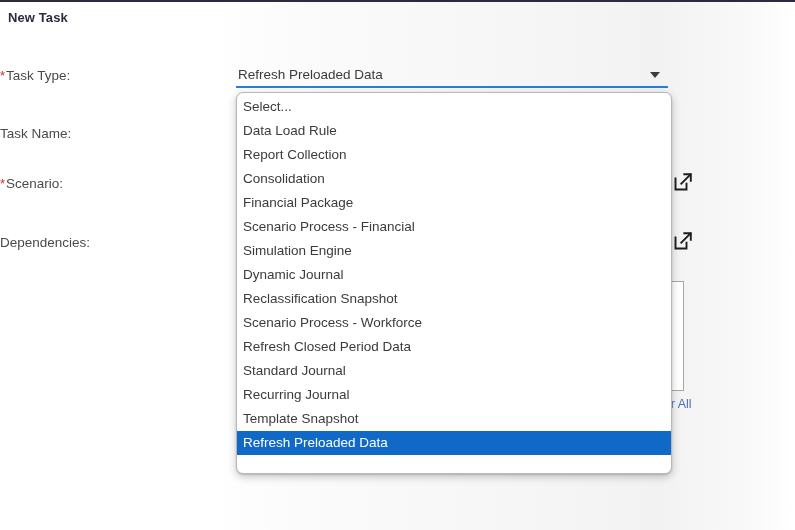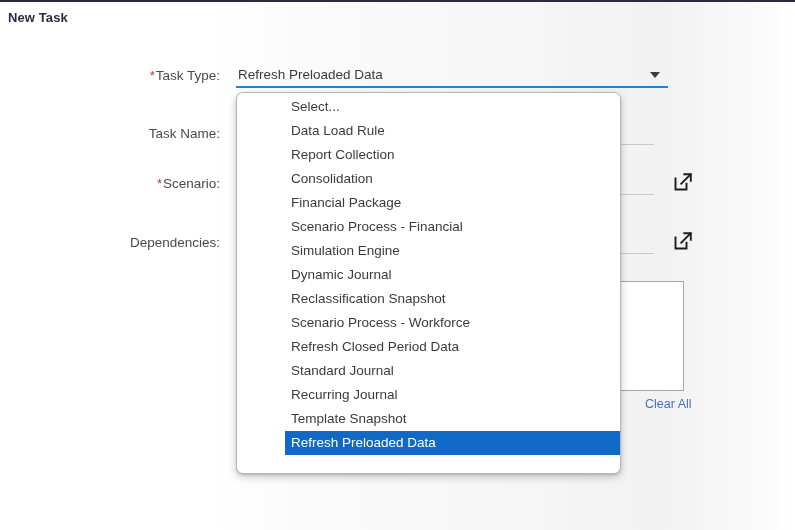--- a/index.html
+++ b/index.html
@@ -57,21 +57,21 @@
     position: absolute;
     left: 0;
     width: 795px;
     height: 26px;
   }
   .row-label {
     position: absolute;
     left: 0;
     top: 0;
     width: 228px;
-    text-align: right;
+    text-align: left;
     padding-right: 8px;
     box-sizing: border-box;
     font-size: 13.5px;
     color: #4a4a4a;
     white-space: nowrap;
     line-height: 20px;
   }
   .req-star {
     color: #d93025;
     font-size: 13px;
@@ -157,31 +157,30 @@
     color: #4a6fbd;
     white-space: nowrap;
     cursor: pointer;
   }
 
   
   #dropdown-popup {
     position: absolute;
     left: 236px;
     top: 90px;
-    width: 385px;
+    width: 436px;
     height: 382px;
     background: #ffffff;
     border: 1px solid #b8b8b8;
     border-radius: 7px;
     box-sizing: border-box;
     box-shadow: 0 3px 8px rgba(0,0,0,.22), 0 1px 2px rgba(0,0,0,.14);
     overflow: hidden;
     z-index: 50;
     padding-top: 2px;
-    padding-left: 48px;
   }
   .dd-item {
     height: 24px;
     line-height: 24px;
     padding: 0 6px;
     font-size: 13.5px;
     color: #3b3b3b;
     white-space: nowrap;
     cursor: pointer;
     box-sizing: border-box;

